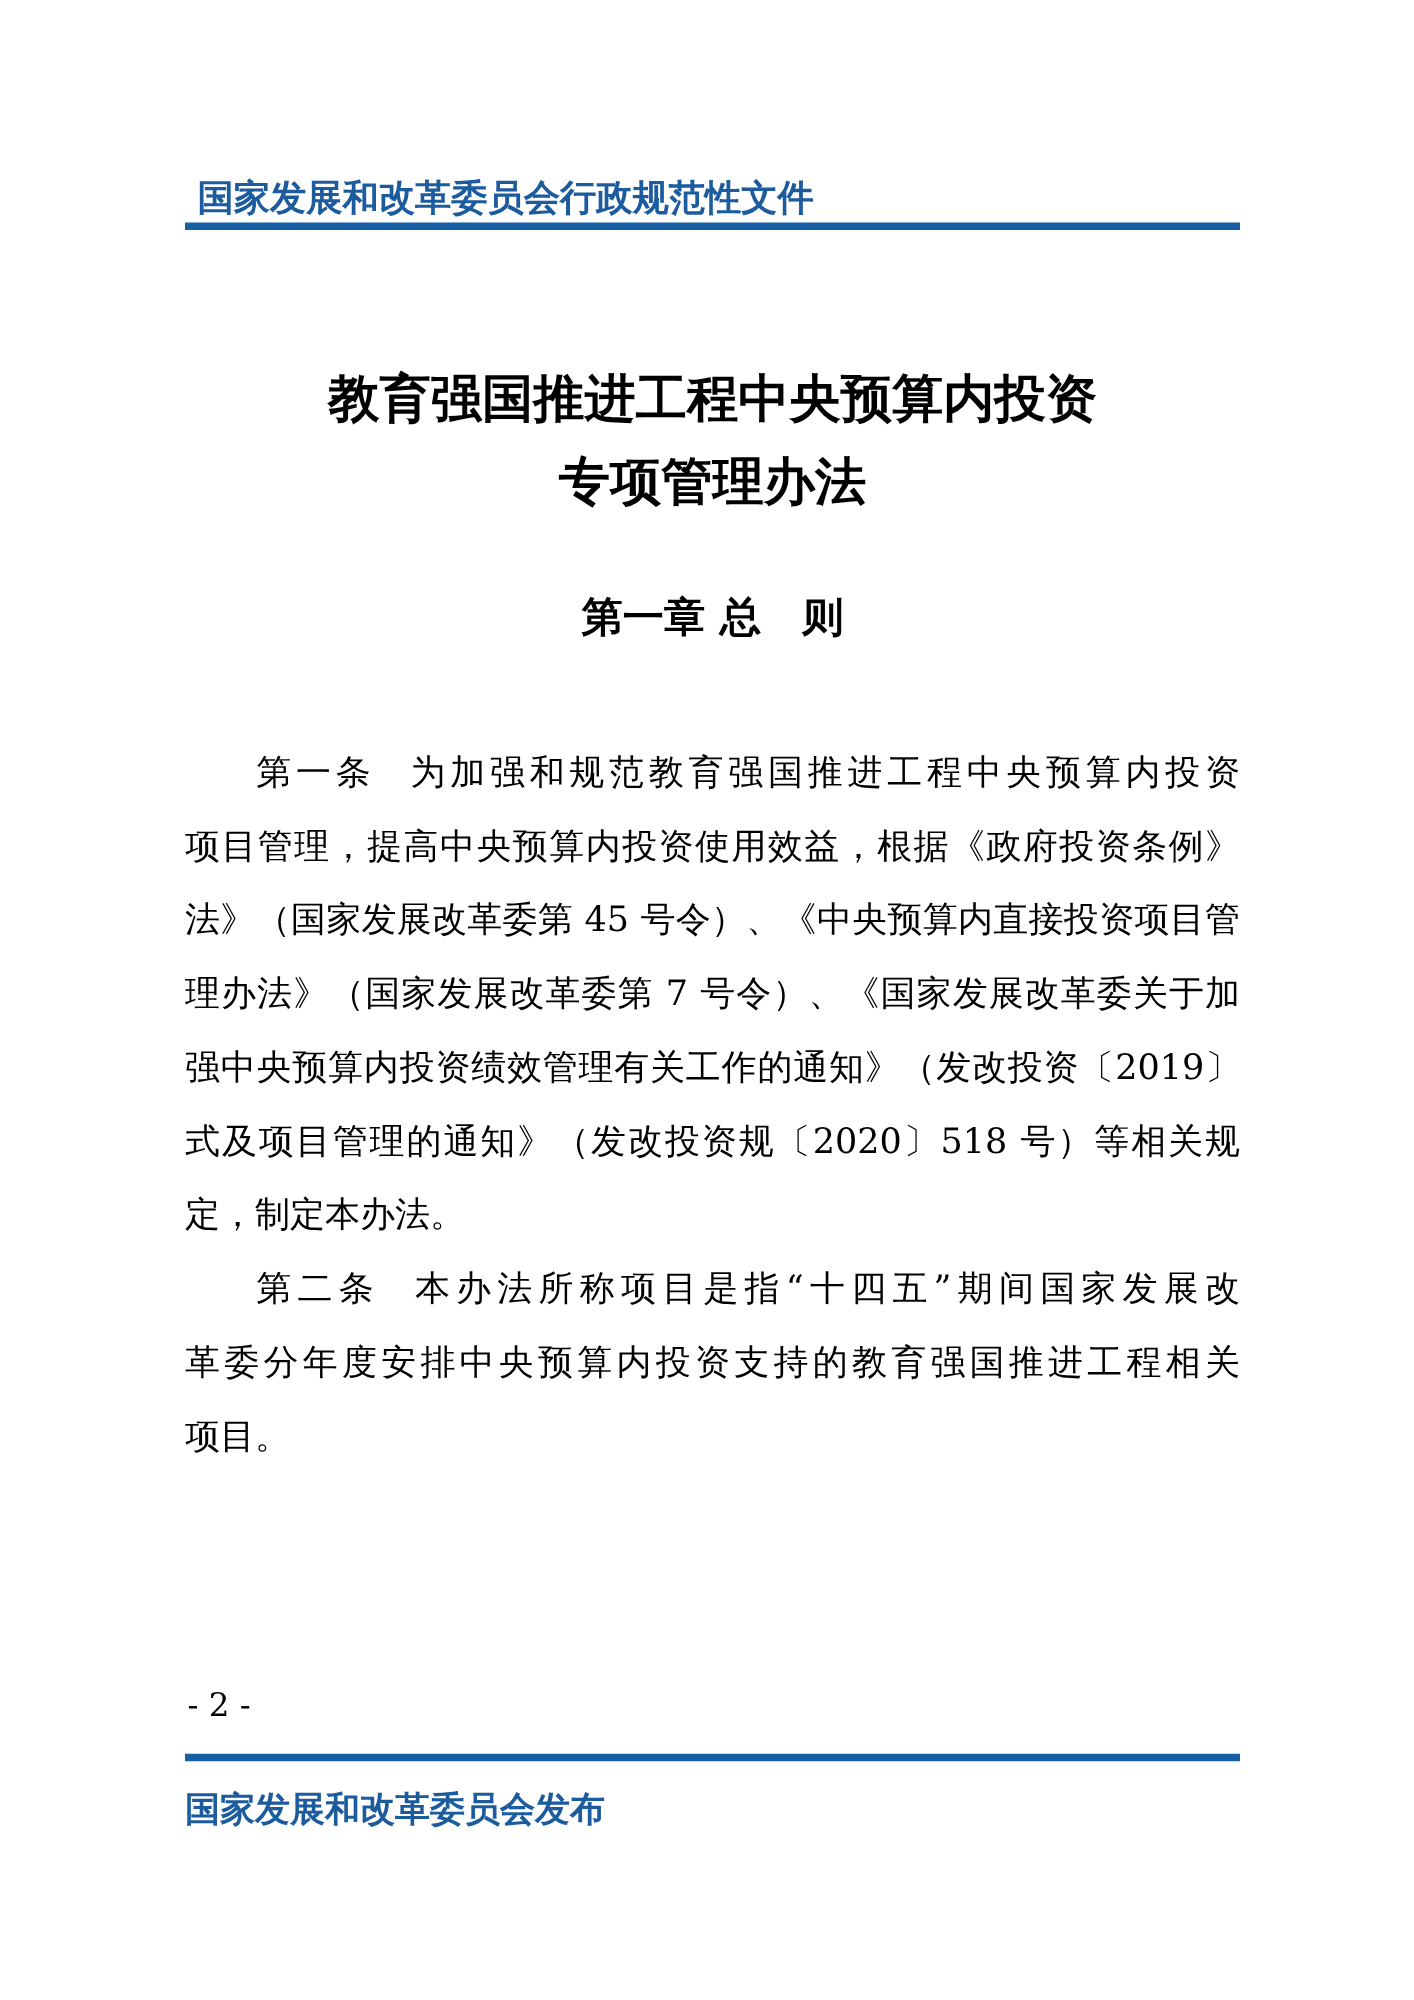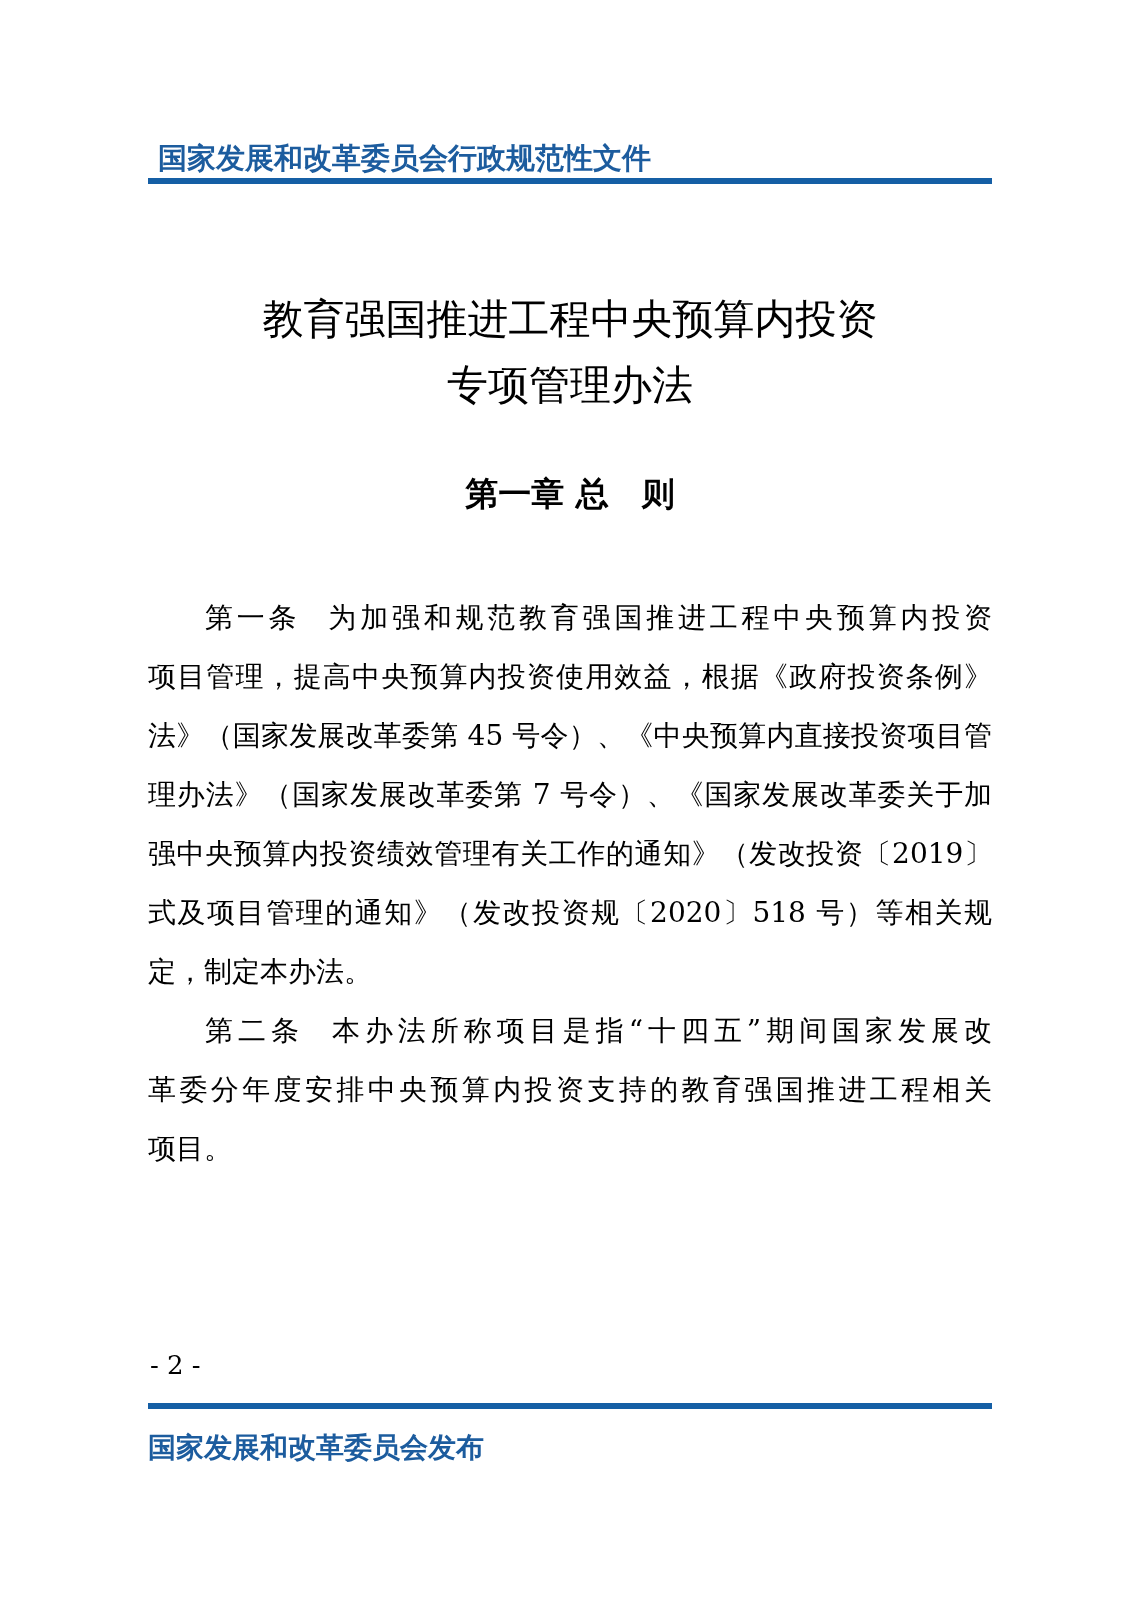--- a/index.html
+++ b/index.html
@@ -39,21 +39,21 @@
   .header-rule { top: 178px; }
   .footer-rule { top: 1403px; }
   .doc-title {
     position: absolute;
     left: 148px;
     top: 286px;
     width: 844px;
     text-align: center;
     font-size: 41px;
     line-height: 66px;
-    font-weight: 400;
+    font-weight: 700;
     color: #000;
   }
   .chapter {
     position: absolute;
     left: 148px;
     top: 472px;
     width: 844px;
     text-align: center;
     font-family: "DejaVu Sans", "Liberation Sans", sans-serif;
     font-weight: bold;

